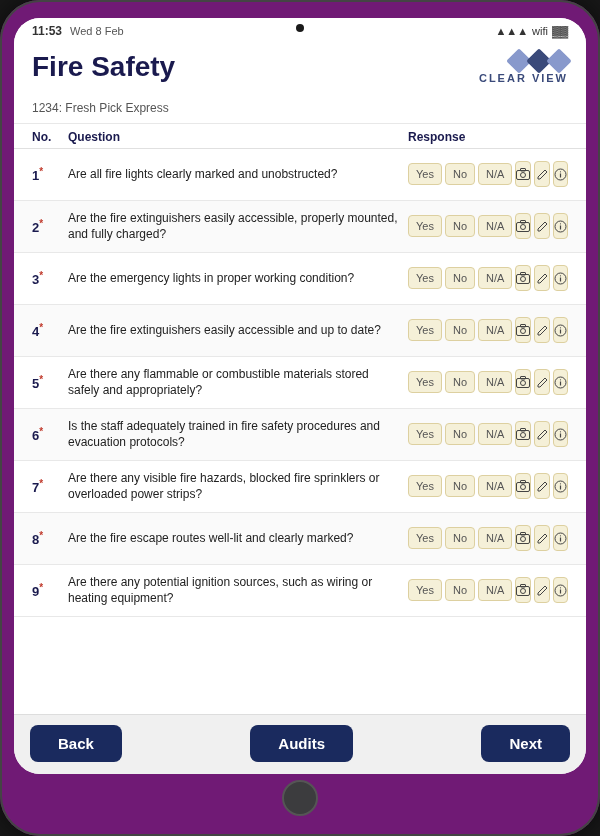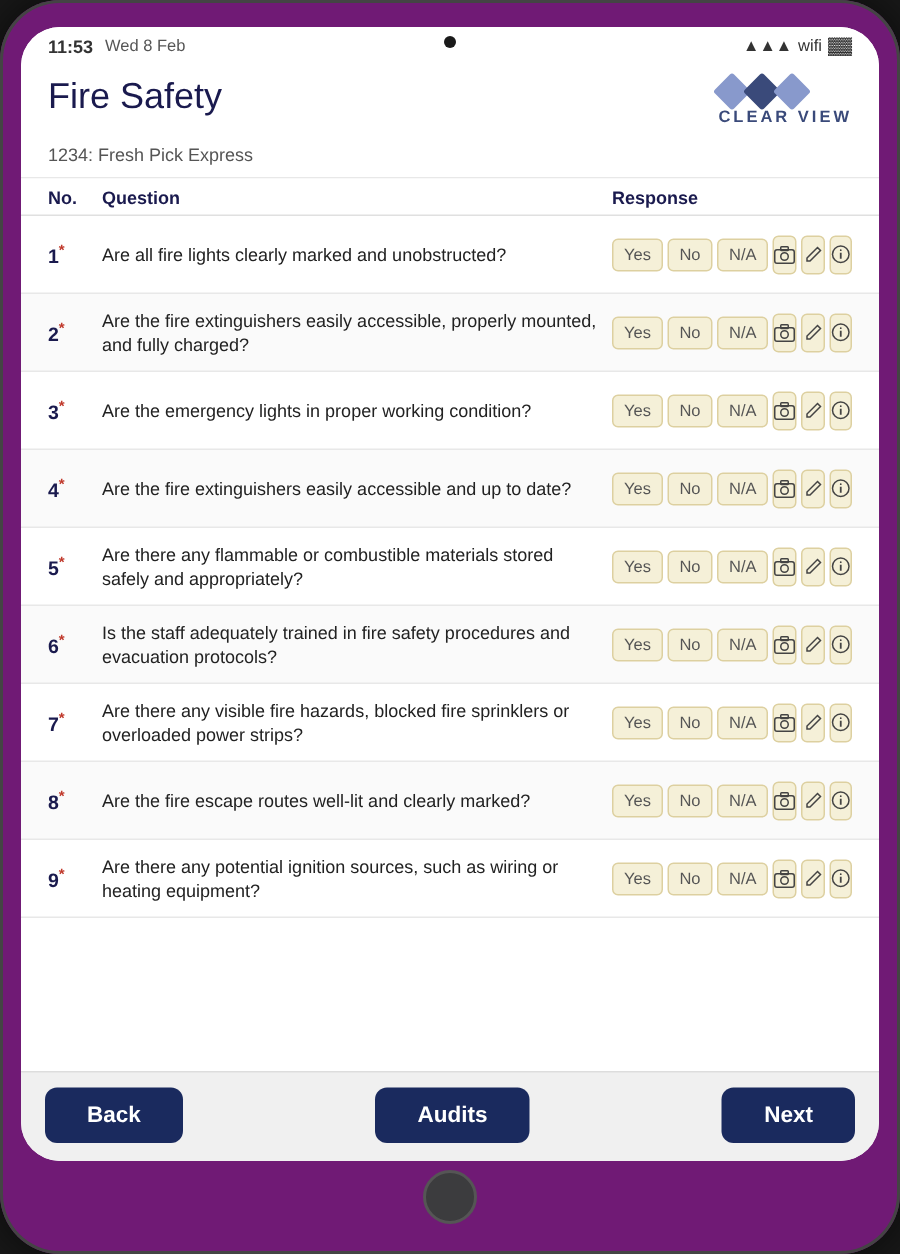--- a/index.html
+++ b/index.html
@@ -67,35 +67,35 @@
       padding: 10px 18px 8px;
       background: #fff;
       border-bottom: 1px solid #e8e8e8;
       display: flex;
       justify-content: space-between;
       align-items: flex-start;
     }
 
     .header-left {}
     .app-title {
-      font-size: 24px;
-      font-weight: 400;
+      font-size: 28px;
+      font-weight: 700;
       color: #1a1a4e;
       line-height: 1.1;
     }
     .app-subtitle {
       font-size: 12px;
       color: #555;
       margin-top: 18px;
     }
 
     .header-logo {
       display: flex;
       flex-direction: column;
-      align-items: flex-start;
+      align-items: flex-end;
       gap: 2px;
     }
 
     .logo-diamonds {
       display: flex;
       gap: 2px;
     }
 
     .diamond {
       width: 18px;

